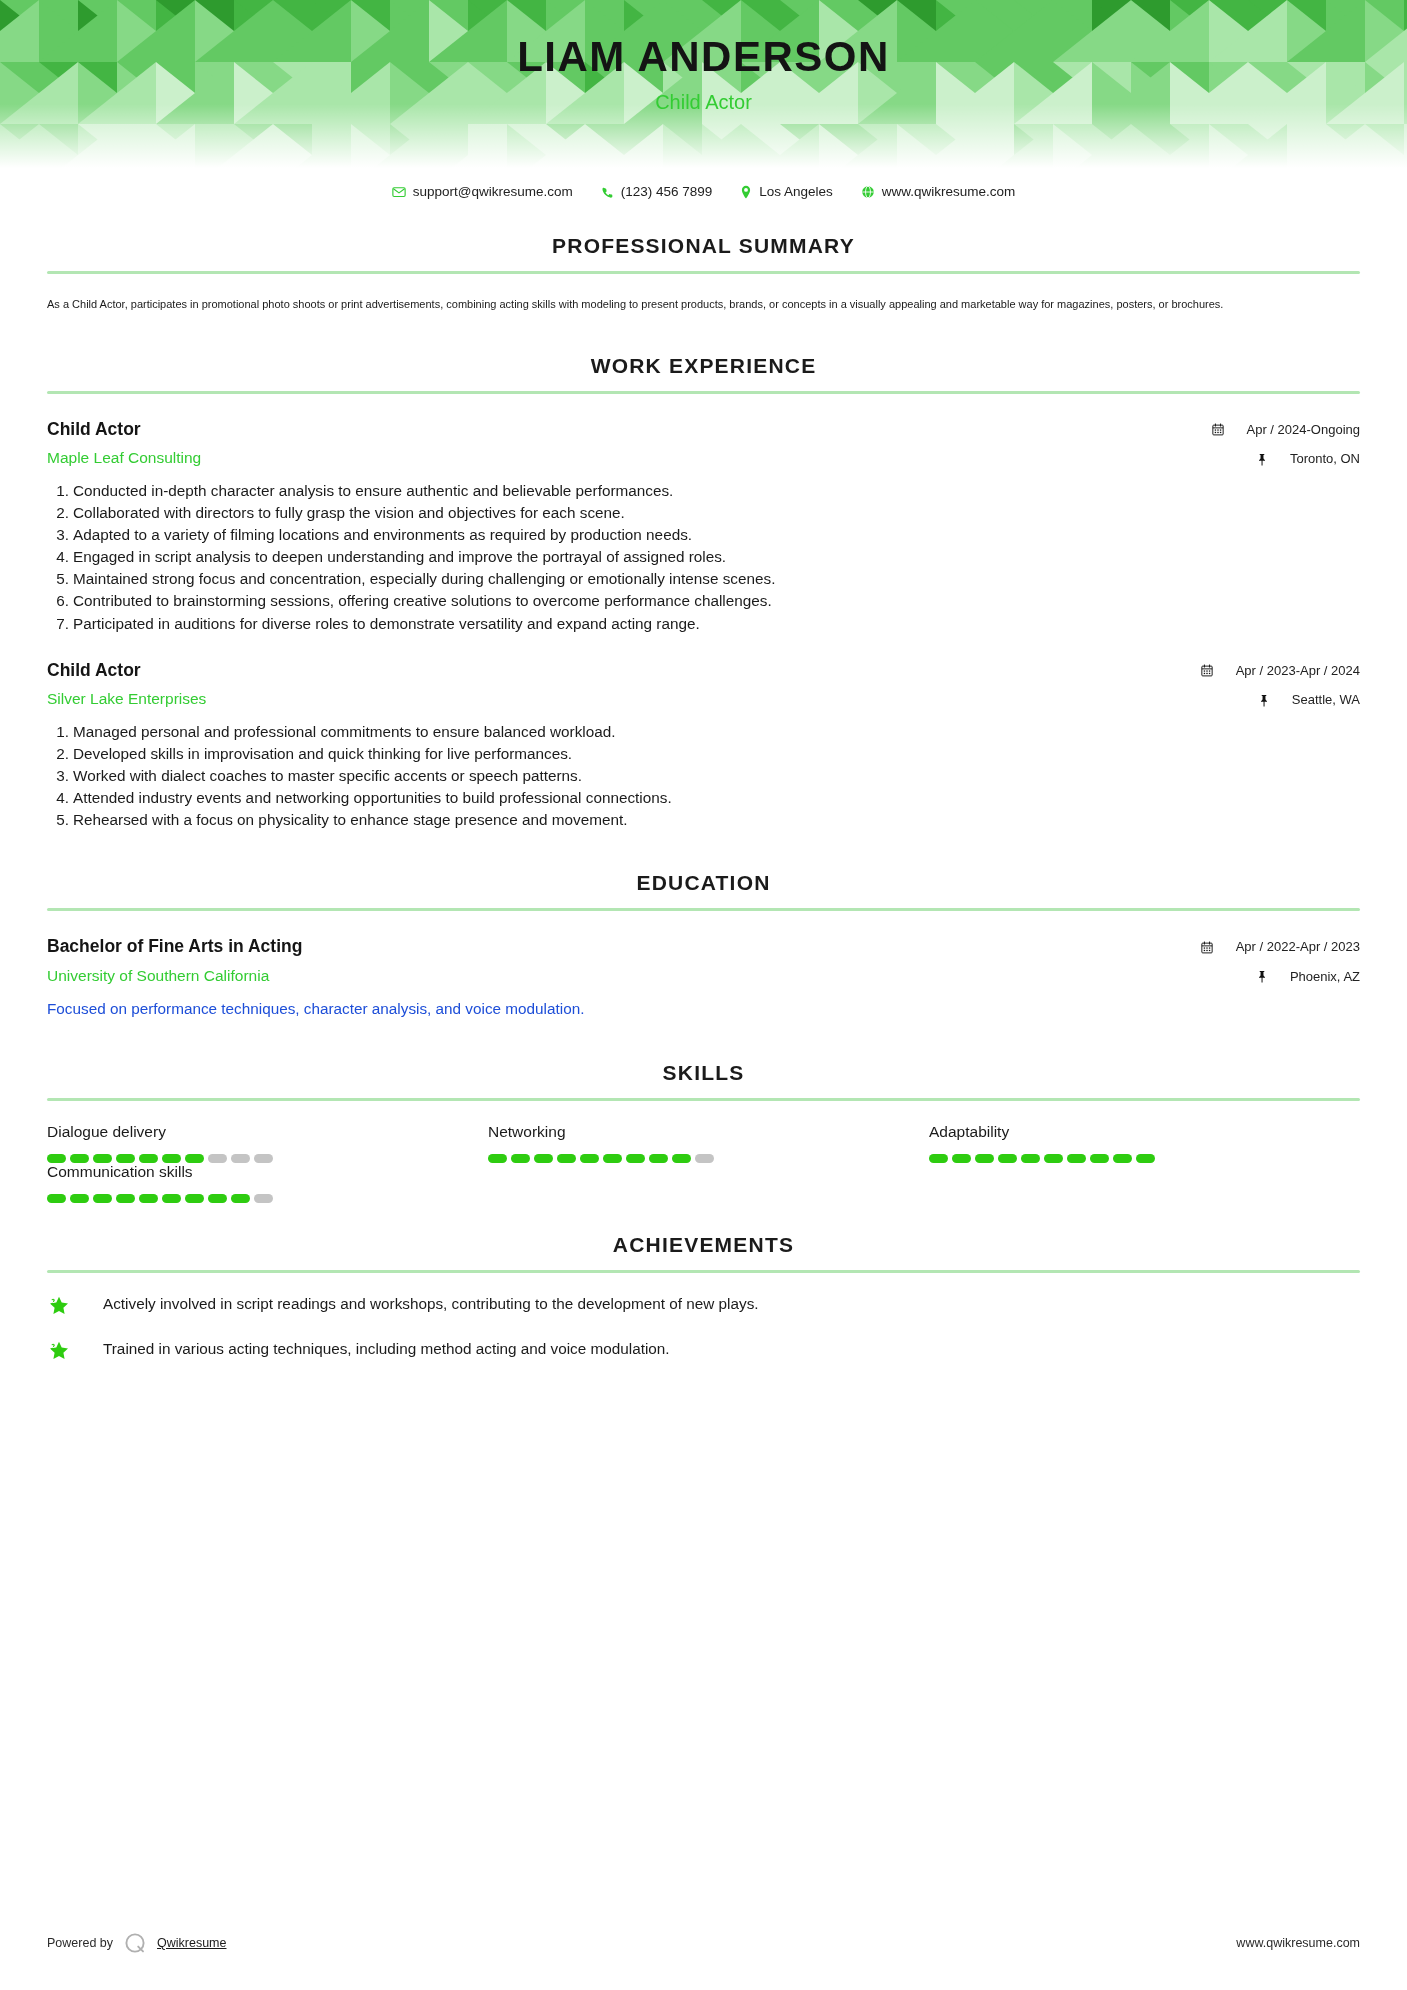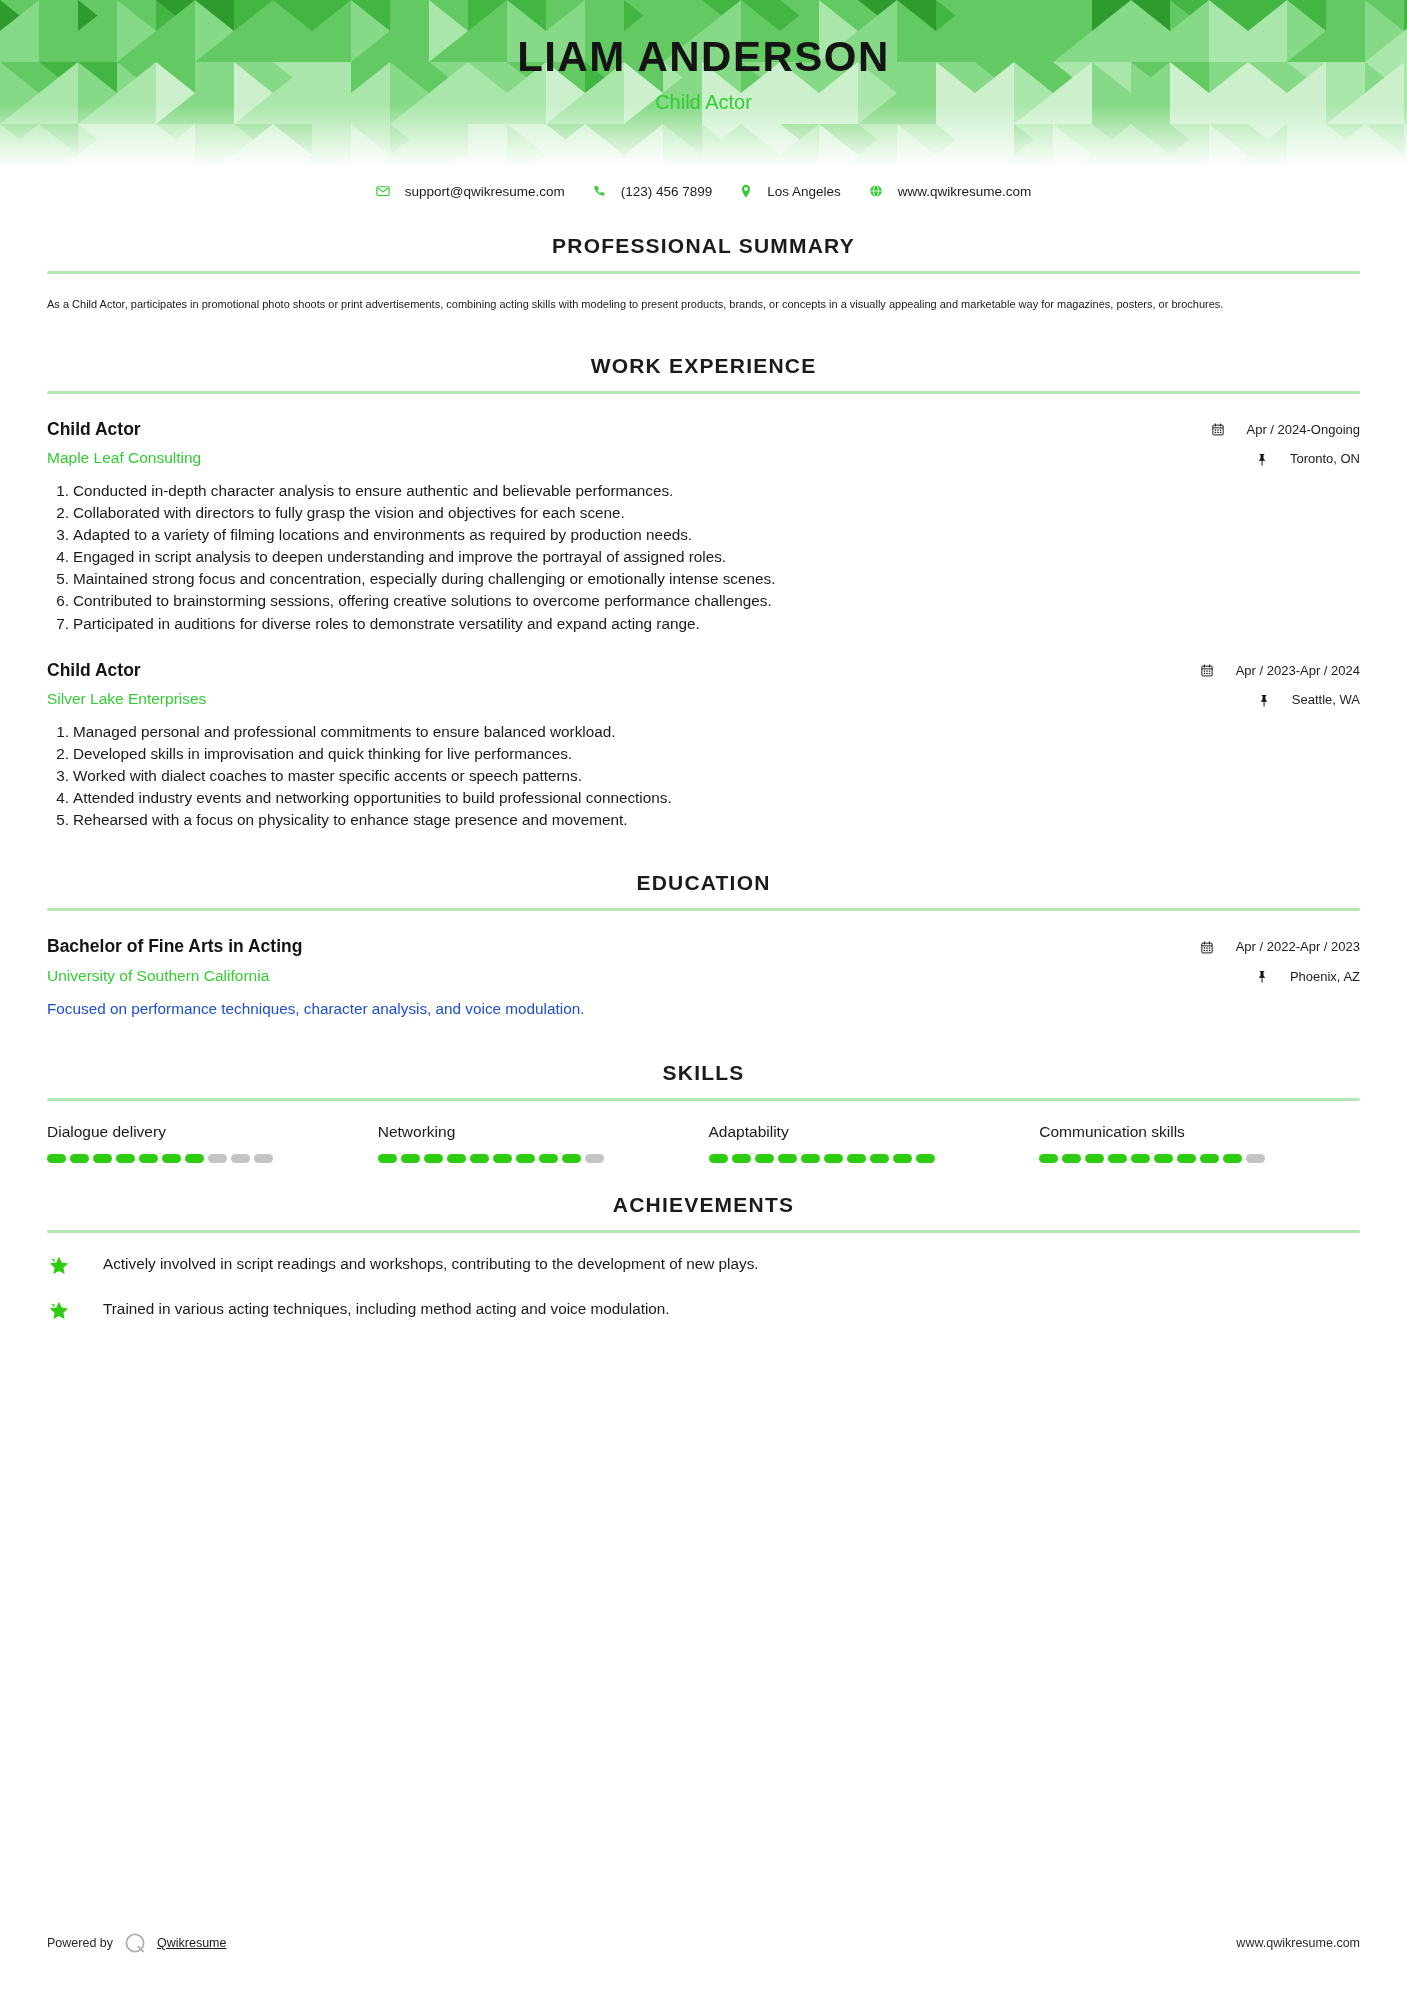--- a/index.html
+++ b/index.html
@@ -53,22 +53,22 @@
     justify-content:center;
     align-items:center;
     gap:0px;
     font-size:13.5px;
     color:#222;
     margin-top:10px;
     height:26px;
   }
   .contact-item {
     display:flex;
-    align-items:flex-start;
-    gap:15px;
+    align-items:flex-end;
+    gap:7px;
     padding:0 14px;
     white-space:nowrap;
   }
   .contact-icon { display:inline-flex; align-items:center; color:#33cc33; }
   .contact-icon svg { display:block; }
 
   
   .page { padding:0 47px; }
 
   .section { margin-top:0; }
@@ -146,21 +146,21 @@
   .edu-desc {
     font-size:15.3px;
     line-height:1.5;
     margin-top:12px;
     color:#1d4ed8;
   }
 
   
   .skills-grid {
     display:grid;
-    grid-template-columns:repeat(4, 1fr);
+    grid-template-columns:repeat(3, 1fr);
     gap:0 10px;
     margin-top:22px;
   }
   .skill-name {
     font-size:15.5px;
     color:#1b1b1b;
     margin-bottom:13px;
   }
   .skill-bar { display:flex; gap:4px; }
   .seg {

